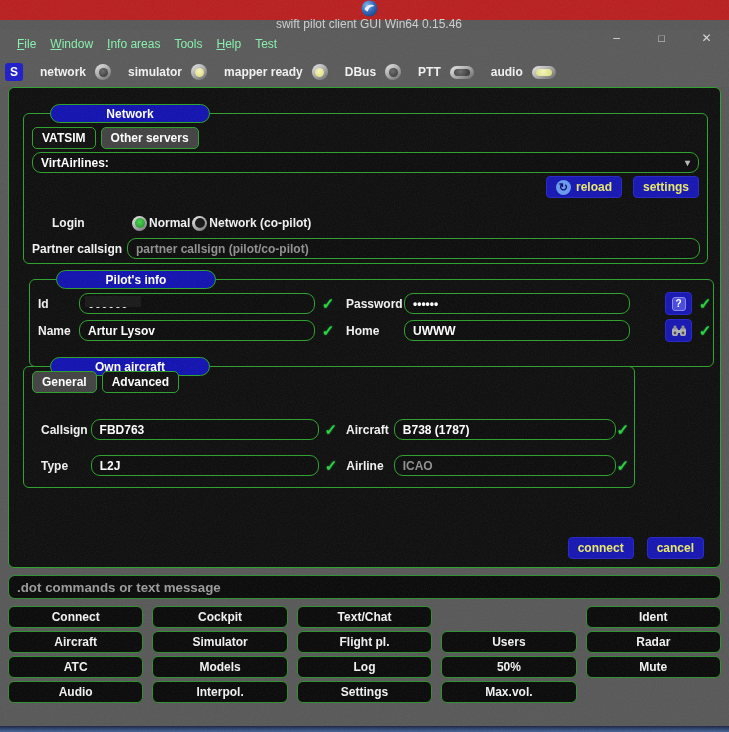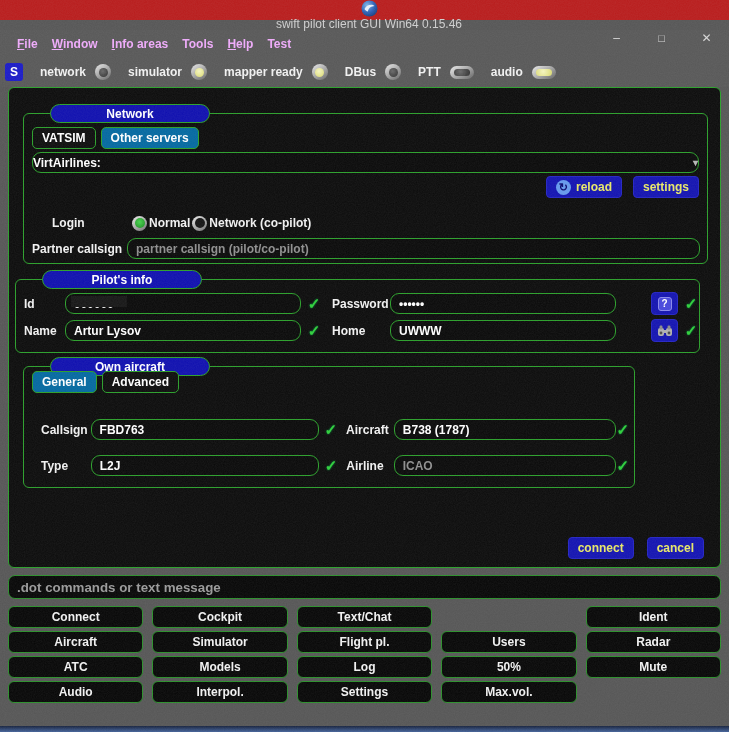--- a/index.html
+++ b/index.html
@@ -18,21 +18,21 @@
   .app-icon { margin-left:9px; width:17px; height:17px; flex:0 0 auto; }
   .title-text { margin-left:9px; color:#cfcfcf; font-size:12px; }
   .win-controls { margin-left:auto; display:flex; height:100%; }
   .win-btn { width:45px; height:100%; display:flex; align-items:center; justify-content:center;
     color:#d8d8d8; font-size:12px; }
   .win-btn.max { font-size:11px; }
 
   
   .bars { position:absolute; left:0; top:30px; width:729px; height:57px; background:#585858; }
   .menubar { display:flex; align-items:center; height:27px; padding-left:17px; gap:14px; }
-  .menu-item { color:#f0abfc; font-weight:bold; }
+  .menu-item { color:#86efac; font-weight:normal; }
   .menu-item .u { text-decoration:underline; }
   .statusbar { display:flex; align-items:center; height:30px; padding-left:5px; }
   .s-badge { width:18px; height:18px; background:#1a1ac8; border-radius:3px; color:#fff;
     font-weight:bold; display:flex; align-items:center; justify-content:center; font-size:12px; }
   .ind { display:flex; align-items:center; gap:9px; margin-left:17px; }
   .ind-label { color:#f2f2f2; font-weight:bold; }
   .led { display:inline-flex; align-items:center; justify-content:center;
     background:linear-gradient(145deg,#ececec,#646464); }
   .led.round { width:16px; height:16px; border-radius:50%; }
   .led.oval { width:24px; height:13px; border-radius:7px; }
@@ -42,38 +42,38 @@
   .led.on .led-core { background:radial-gradient(circle at 45% 35%, #f6f6c0, #d9d96e); }
 
   
   .main-panel { position:absolute; left:8px; top:87px; width:713px; height:481px;
     background:#0b0b0b; border:1px solid #2aa02a; border-radius:6px; z-index:5; }
   .group { position:absolute; border:1px solid #2aa02a; border-radius:6px; }
   .group-pill { position:absolute; top:-10px; left:26px; width:160px; height:19px;
     background:#0f0fb0; border:1px solid #2aa02a; border-radius:10px;
     color:#fff; font-weight:bold; display:flex; align-items:center; justify-content:center; }
   .g-network { left:14px; top:25px; width:685px; height:151px; }
-  .g-pilot   { left:6px; top:191px; width:685px; height:74px; }
+  .g-pilot   { left:20px; top:191px; width:685px; height:88px; }
   .g-own     { left:14px; top:278px; width:612px; height:122px; }
 
   .tab { height:22px; padding:0 9px; display:inline-flex; align-items:center; justify-content:center;
     border:1px solid #2aa02a; border-radius:5px; font-weight:bold; color:#fff;
     background:#0d0d0d; margin-right:5px; }
-  .tab.selected { background:#0369a1; }
+  .tab.selected { background:#404040; }
   .tabs-row { position:absolute; left:8px; top:13px; display:flex; }
   .g-own .tabs-row { top:4px; }
 
   .field { background:#090909; border:1px solid #2aa02a; border-radius:9px; color:#fff;
     font-weight:bold; font-size:12px; padding:0 8px; height:21px; outline:none;
     font-family:"Liberation Sans", sans-serif; }
   .field::placeholder { color:#8f8f8f; font-weight:bold; }
 
   .combo { position:absolute; left:8px; right:8px; top:38px; height:21px; display:flex;
     align-items:center; background:#090909; border:1px solid #2aa02a; border-radius:9px;
-    padding:0 0; font-weight:bold; color:#fff; }
+    padding:0 8px; font-weight:bold; color:#fff; }
   .combo-arrow { margin-left:auto; color:#b8b8b8; font-size:10px; }
 
   .btn-blue { background:#1313b2; border:1px solid #2424c4; border-radius:4px;
     color:#e9e968; font-weight:bold; font-size:12px; height:22px;
     display:inline-flex; align-items:center; justify-content:center; padding:0 9px; }
   .net-btn-row { position:absolute; right:8px; top:62px; display:flex; gap:11px; }
   .reload-ic { width:15px; height:15px; border-radius:50%; background:#6699ee; color:#0a0a70;
     display:inline-flex; align-items:center; justify-content:center; font-size:11px;
     font-weight:bold; margin-right:5px; }
 

